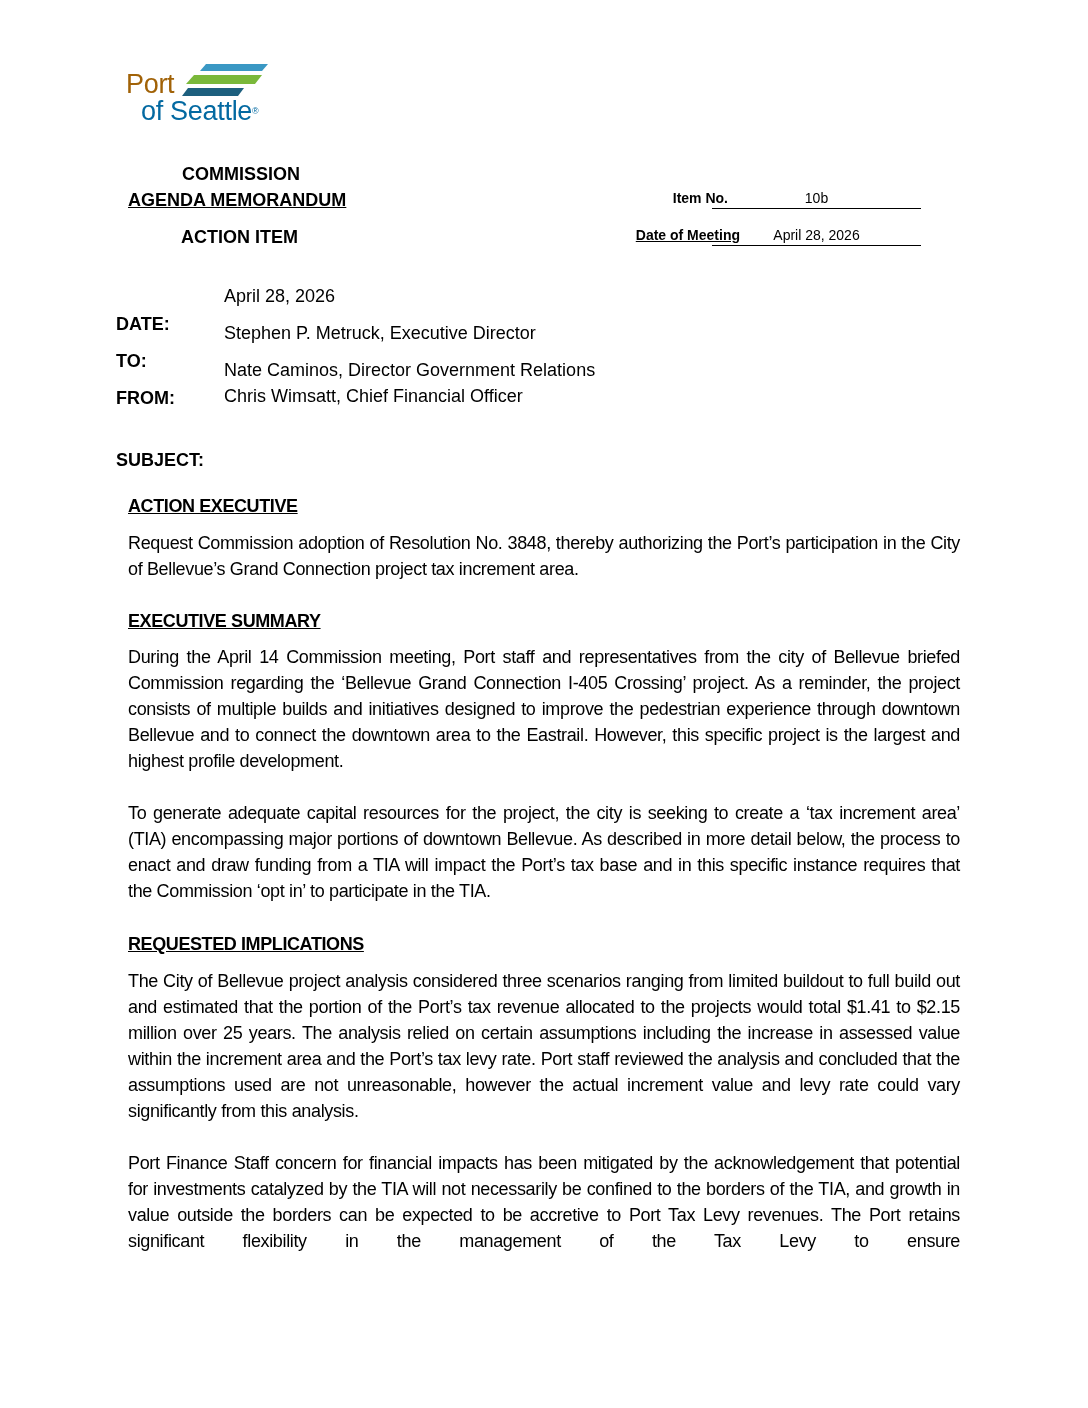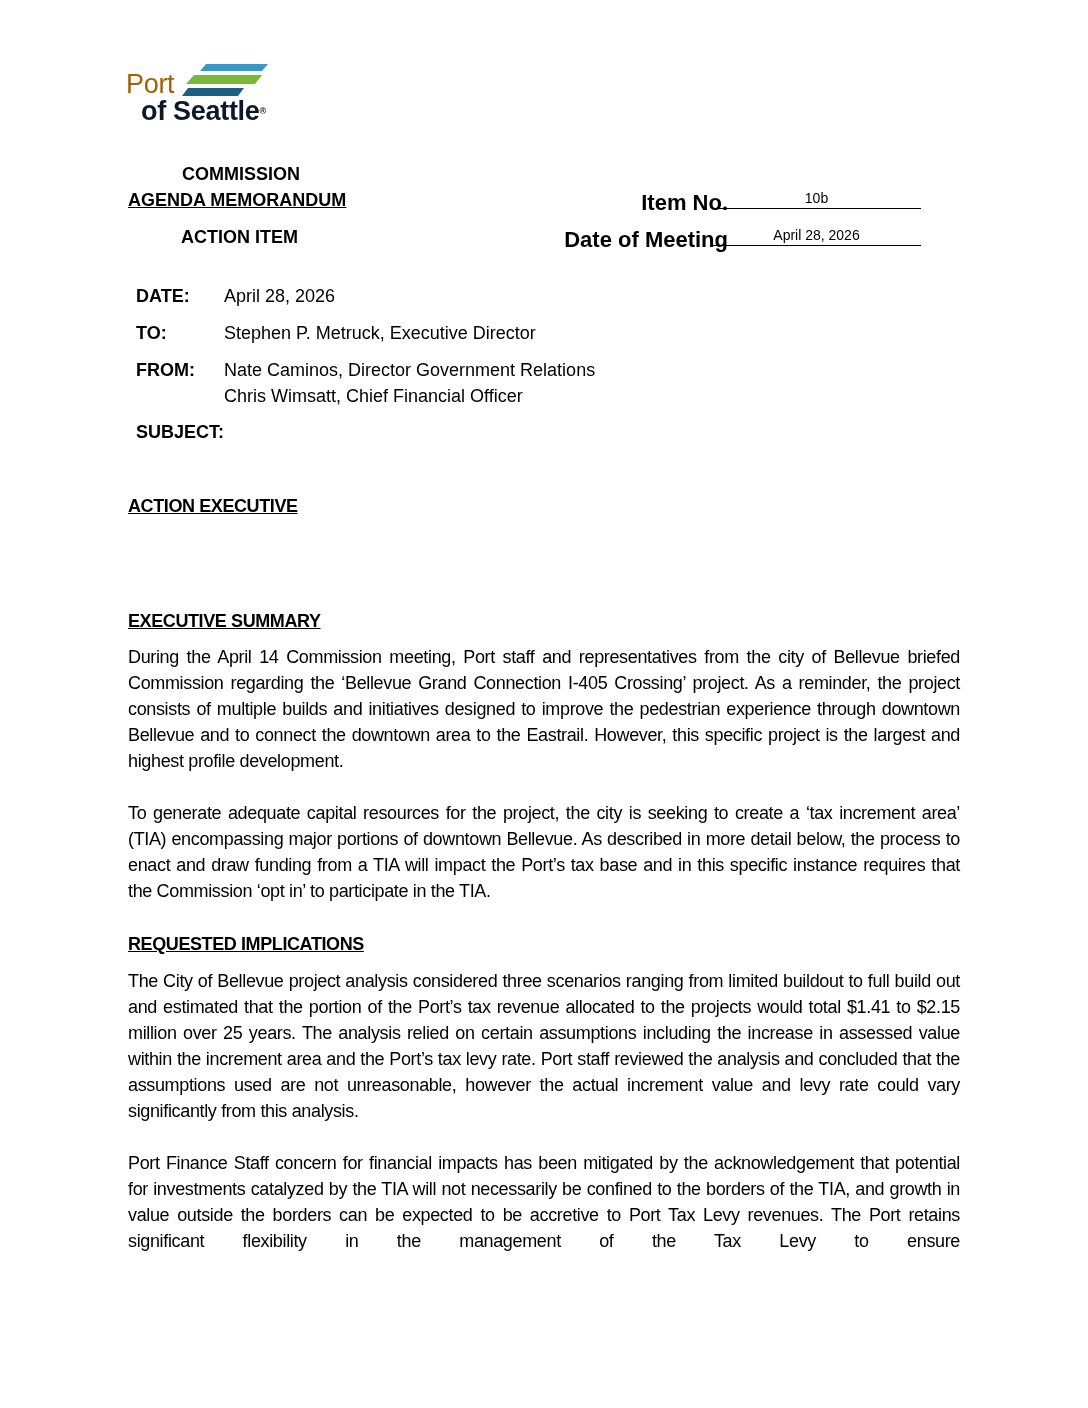--- a/index.html
+++ b/index.html
@@ -4,40 +4,40 @@
   <style>
     html, body { margin: 0; padding: 0; background: #ffffff; }
     body { width: 1088px; height: 1408px; position: relative; overflow: hidden;
            font-family: "Liberation Sans", "DejaVu Sans", sans-serif; color: #000; }
     .page { position: absolute; left: 0; top: 0; width: 1088px; height: 1408px; }
 
     
     .logo { position: absolute; left: 126px; top: 62px; width: 145px; height: 66px; }
     .logo-port { position: absolute; left: 0; top: 7px; font-size: 27px; color: #a16207;
                  font-family: "Liberation Sans", sans-serif; letter-spacing: -0.3px; }
-    .logo-seattle { position: absolute; left: 15px; top: 34px; font-size: 27px; color: #0f172a;
-                    font-family: "Liberation Sans", sans-serif; letter-spacing: -0.3px; font-weight: bold; }
+    .logo-seattle { position: absolute; left: 15px; top: 34px; font-size: 27px; color: #0369a1;
+                    font-family: "Liberation Sans", sans-serif; letter-spacing: -0.3px; }
     .logo-seattle .reg { font-size: 9px; vertical-align: top; position: relative; top: 10px; }
     .logo-svg { position: absolute; left: 56px; top: 0; }
 
     
     .hdr { position: absolute; font-weight: bold; font-size: 18px; font-family: "Liberation Sans", sans-serif; }
     .hdr-commission { left: 182px; top: 164px; }
     .hdr-agenda { left: 128px; top: 190px; text-decoration: underline; }
     .hdr-action { left: 181px; top: 227px; }
-    .hdr-label { position: absolute; font-weight: bold; font-size: 22px; text-align: right; width: 200px; }
+    .hdr-label { position: absolute; font-weight: bold; font-size: 14px; text-align: right; width: 200px; }
     .lbl-item { left: 528px; top: 190px; }
-    .lbl-date { left: 528px; top: 227px; }
+    .lbl-date { left: 540px; top: 227px; text-decoration: underline; }
     .hdr-value { position: absolute; left: 712px; width: 209px; text-align: center; font-size: 14px;
                  border-bottom: 1.3px solid #000; padding-bottom: 2px; }
     .val-item { top: 190px; }
     .val-date { top: 227px; }
 
     
-    .field-label { position: absolute; left: 136px; font-weight: bold; font-size: 18px; }
+    .field-label { position: absolute; left: 116px; font-weight: bold; font-size: 18px; margin-top: 28px; }
     .field-value { position: absolute; left: 224px; font-size: 18px; }
     .subject-value { font-weight: bold; }
 
     
     .section-head { position: absolute; left: 128px; font-weight: bold; font-size: 18px;
                     text-decoration: underline; letter-spacing: -0.4px; }
     .para { position: absolute; left: 128px; width: 832px; font-size: 18px; line-height: 26px;
             text-align: justify; letter-spacing: -0.35px; word-spacing: 0px; }
   </style>
 </head>
@@ -70,20 +70,21 @@
   <div class="field-label" style="top:323px;">TO:</div>
   <div class="field-value" style="top:323px;">Stephen P. Metruck, Executive Director</div>
 
   <div class="field-label" style="top:360px;">FROM:</div>
   <div class="field-value" style="top:360px;">Nate Caminos, Director Government Relations</div>
   <div class="field-value" style="top:386px;">Chris Wimsatt, Chief Financial Officer</div>
 
   <div class="field-label" style="top:422px;">SUBJECT:</div>
 
   <div class="section-head" style="top:496px;">ACTION EXECUTIVE</div>
+  <div class="para" style="top:530px;">Request Commission adoption of Resolution No. 3848, thereby authorizing the Port’s participation in the City of Bellevue’s Grand Connection project tax increment area.</div>
 
   <div class="section-head" style="top:611px;">EXECUTIVE SUMMARY</div>
   <div class="para" style="top:644px;">During the April 14 Commission meeting, Port staff and representatives from the city of Bellevue briefed Commission regarding the ‘Bellevue Grand Connection I-405 Crossing’ project. As a reminder, the project consists of multiple builds and initiatives designed to improve the pedestrian experience through downtown Bellevue and to connect the downtown area to the Eastrail. However, this specific project is the largest and highest profile development.</div>
   <div class="para" style="top:800px;">To generate adequate capital resources for the project, the city is seeking to create a ‘tax increment area’ (TIA) encompassing major portions of downtown Bellevue. As described in more detail below, the process to enact and draw funding from a TIA will impact the Port’s tax base and in this specific instance requires that the Commission ‘opt in’ to participate in the TIA.</div>
 
   <div class="section-head" style="top:934px;">REQUESTED IMPLICATIONS</div>
   <div class="para" style="top:968px;">The City of Bellevue project analysis considered three scenarios ranging from limited buildout to full build out and estimated that the portion of the Port’s tax revenue allocated to the projects would total $1.41 to $2.15 million over 25 years.  The analysis relied on certain assumptions including the increase in assessed value within the increment area and the Port’s tax levy rate. Port staff reviewed the analysis and concluded that the assumptions used are not unreasonable, however the actual increment value and levy rate could vary significantly from this analysis.</div>
   <div class="para" style="top:1150px; text-align-last: justify;">Port Finance Staff concern for financial impacts has been mitigated by the acknowledgement that potential for investments catalyzed by the TIA will not necessarily be confined to the borders of the TIA, and growth in value outside the borders can be expected to be accretive to Port Tax Levy revenues. The Port retains significant flexibility in the management of the Tax Levy to ensure</div>
 
 </div>

